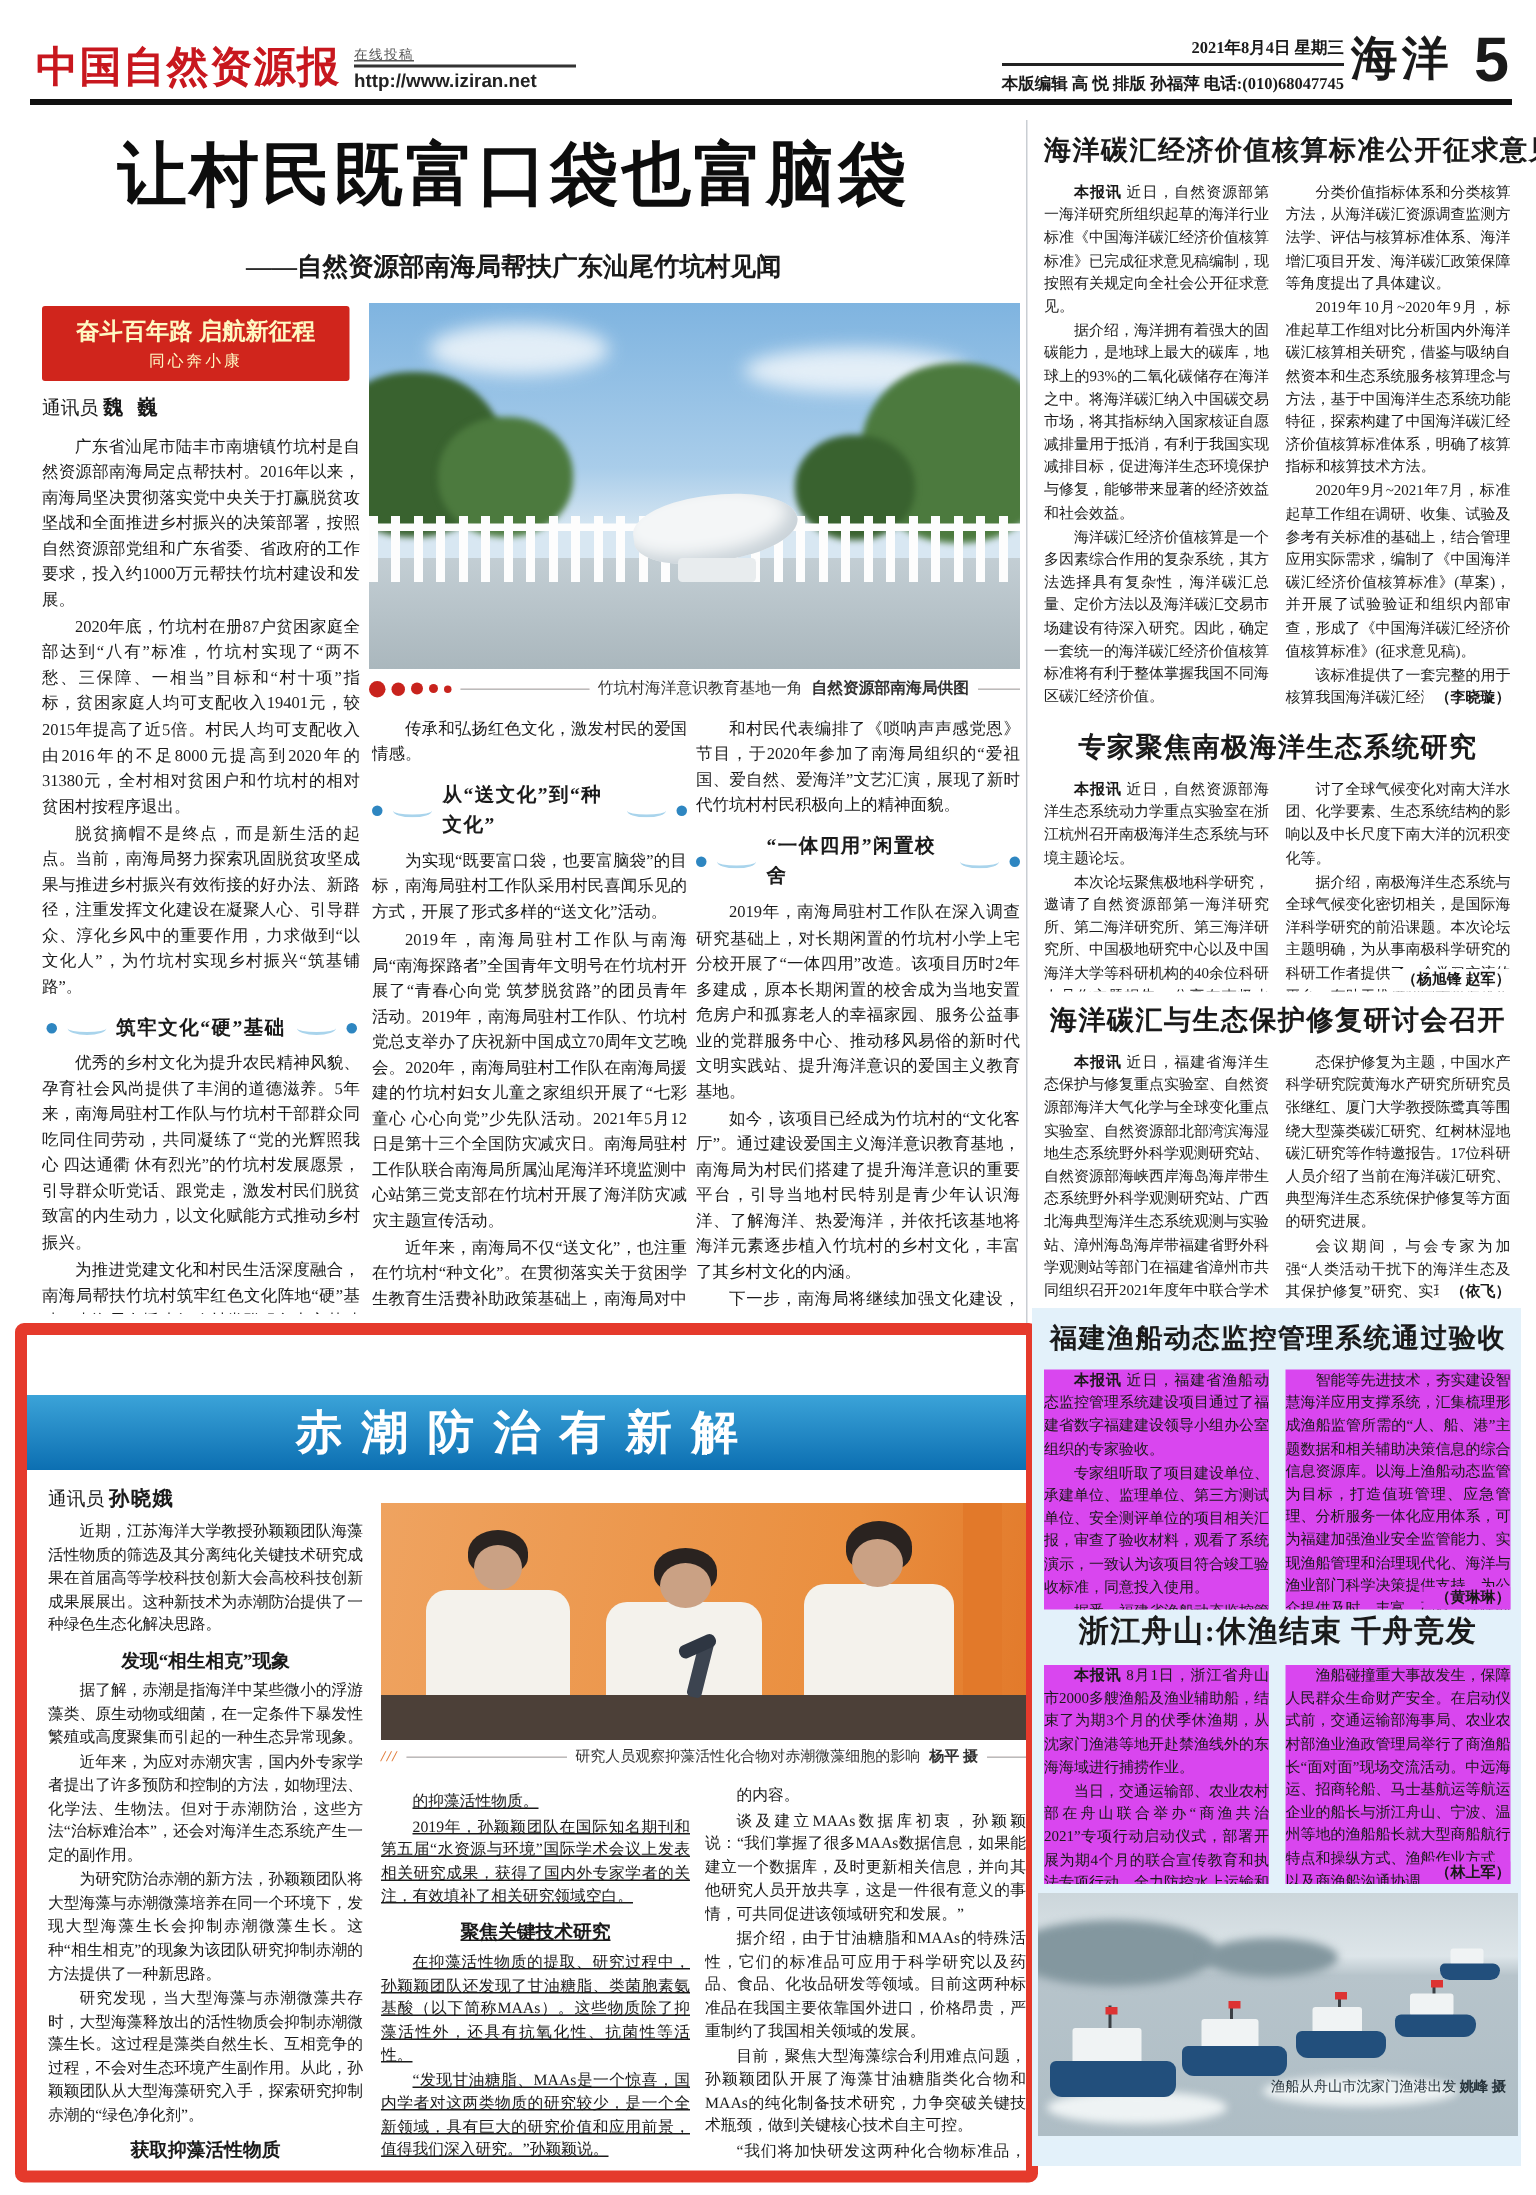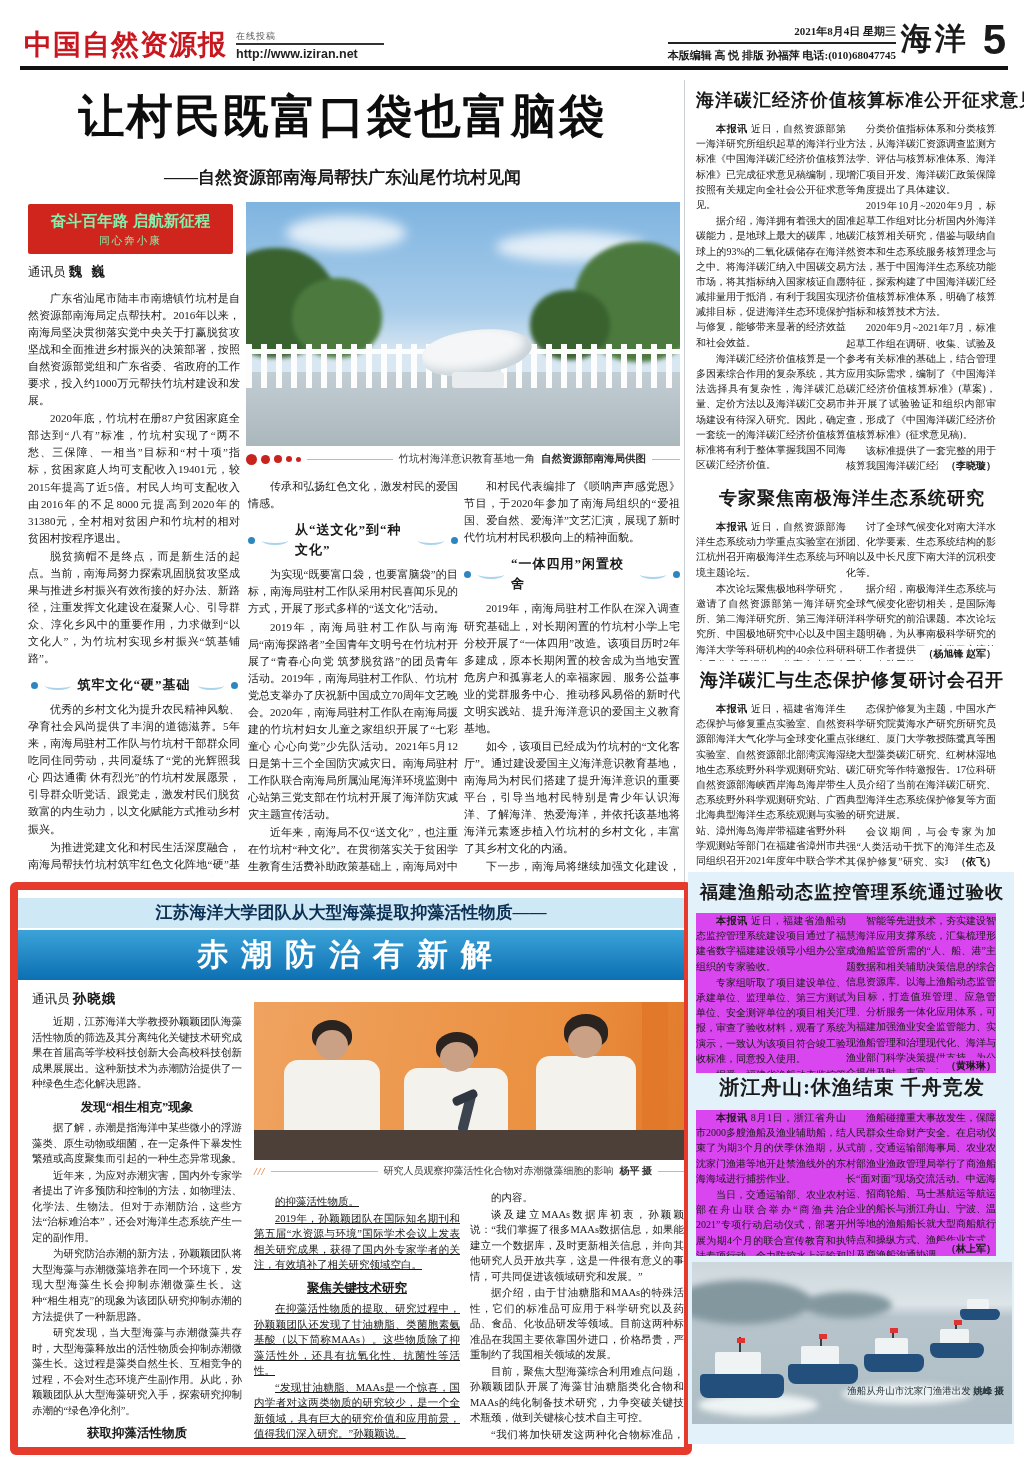--- a/index.html
+++ b/index.html
@@ -5,38 +5,38 @@
   * { margin:0; padding:0; box-sizing:border-box; }
   body { background:#ffffff; }
   .page { position:relative; width:1024px; height:1463px; background:#fff;
           font-family:"Liberation Serif","DejaVu Serif",serif; color:#1a1a1a; overflow:hidden; }
   .abs { position:absolute; }
   p { margin:0 0 1px; text-indent:2em; text-align:justify; }
   b { font-weight:bold; }
 
   
   .masthead { left:24px; top:26px; font-size:28px; font-weight:900; color:#c8171e; letter-spacing:1px; }
-  .online-label { left:236px; top:30px; font-size:9px; color:#555; letter-spacing:1px; }
+  .online-label { left:236px; top:30px; font-size:9px; color:#555; letter-spacing:1px;text-decoration:underline; }
   .site-rule { left:236px; top:43px; width:148px; height:2px; background:#333; }
   .website { left:236px; top:47px; font-size:12.5px; font-weight:bold; color:#222;
              font-family:"Liberation Sans","DejaVu Sans",sans-serif; }
   .hdr-date { right:128px; top:24px; font-size:11px; text-align:center; font-weight:bold; }
   .hdr-editors { right:128px; top:42px; font-size:11px; text-align:right; border-top:2px solid #222; padding-top:4px; font-weight:bold; }
   .section-page { right:18px; top:18px; display:flex; align-items:flex-end; gap:14px; }
   .section-name { font-size:31px; font-weight:900; letter-spacing:3px; }
   .page-number { font-size:42px; font-weight:900; line-height:0.95;
                  font-family:"Liberation Sans","DejaVu Sans",sans-serif; }
   .header-rule { left:20px; top:66px; width:988px; height:4px; background:#111; }
   .v-divider { left:684px; top:80px; width:1px; height:1375px; background:#c9ced3; }
 
   
   .main-headline { left:30px; top:86px; width:625px; text-align:center; font-size:46px; font-weight:900;
                    letter-spacing:2px; font-family:"Liberation Sans","DejaVu Sans",sans-serif; color:#0d0d0d; }
   .main-subtitle { left:30px; top:166px; width:625px; text-align:center; font-size:17px; font-weight:bold; }
-  .badge { left:28px; top:204px; width:205px; height:50px; background:#d0251c; color:#86efac; text-align:center;
+  .badge { left:28px; top:204px; width:205px; height:50px; background:#d0251c; color:#fef9c3; text-align:center;
            border-radius:2px; padding-top:7px; }
   .badge-l1 { font-size:15.5px; font-weight:900; font-family:"Liberation Sans","DejaVu Sans",sans-serif; }
   .badge-l2 { font-size:10.5px; margin-top:2px; letter-spacing:2px; }
   .lead-byline { left:28px; top:263px; font-size:12.5px; }
   .lead-byline .nm { font-weight:900; font-size:13.5px; letter-spacing:3px; }
 
   .textcol { overflow:hidden; font-size:11px; line-height:1.55; }
   .col1 { left:28px; top:290px; width:212px; height:586px; }
   .col2 { left:248px; top:478px; width:210px; height:398px; }
   .col3 { left:464px; top:478px; width:216px; height:398px; }
@@ -91,21 +91,21 @@
   .hair { position:absolute; border-radius:50% 50% 40% 40%; background:#2a2320; }
   .scope { position:absolute; bottom:28px; left:208px; width:10px; height:40px; background:#3c4450; border-radius:3px; transform:rotate(14deg); }
   .scope-arm { position:absolute; bottom:58px; left:198px; width:26px; height:9px; background:#2e3642; border-radius:4px; transform:rotate(-24deg); }
   .feat-cap { position:absolute; left:236px; top:274px; width:430px; font-size:10px; }
   .slashes { color:#e07b39; font-weight:900; letter-spacing:1px; font-style:italic; flex:none; }
 
   
   .bluepanel { left:688px; top:872px; width:326px; height:572px; background:#e3f1fa; }
   .news { position:absolute; left:696px; width:312px; }
   .news h2 { text-align:center; font-size:18px; font-weight:900; letter-spacing:1px; margin-bottom:9px; white-space:nowrap; }
-  .news .cols { display:flex; }
+  .news .cols { display:flex; gap:11px; }
   .ncol { width:150px; overflow:hidden; position:relative; font-size:10px; line-height:1.52; }
   .byline-end { position:absolute; right:0; bottom:0; font-size:10px; padding-left:8px; font-weight:bold; }
   .onwhite { background:#fff; }
   .onblue { background:#d946ef; }
 
   
   .boats { left:692px; top:1262px; width:320px; height:162px; background:linear-gradient(180deg,#ccd6db 0%,#dde5e9 26%,#b7c4cb 34%,#aebdc5 100%); }
   .hill { position:absolute; background:#83979f; border-radius:50%; filter:blur(3px); }
   .boat { position:absolute; }
   .hull { position:absolute; bottom:0; width:100%; height:42%; background:#224f7c; border-radius:4px 6px 8px 8px; }
@@ -224,21 +224,20 @@
       <span class="dot"></span>
     </div>
     <div>
         <p>2019年，南海局驻村工作队在深入调查研究基础上，对长期闲置的竹坑村小学上宅分校开展了“一体四用”改造。该项目历时2年多建成，原本长期闲置的校舍成为当地安置危房户和孤寡老人的幸福家园、服务公益事业的党群服务中心、推动移风易俗的新时代文明实践站、提升海洋意识的爱国主义教育基地。</p>
         <p>如今，该项目已经成为竹坑村的“文化客厅”。通过建设爱国主义海洋意识教育基地，南海局为村民们搭建了提升海洋意识的重要平台，引导当地村民特别是青少年认识海洋、了解海洋、热爱海洋，并依托该基地将海洋元素逐步植入竹坑村的乡村文化，丰富了其乡村文化的内涵。</p>
         <p>下一步，南海局将继续加强文化建设，引导群众争做社会主义核心价值观的坚定信仰者、积极传播</p>
       </div>
   </div>
 
   <div class="abs redbox">
-    <div class="kicker">江苏海洋大学团队从大型海藻提取抑藻活性物质——</div>
     <div class="bluebar">赤潮防治有新解</div>
     <div class="feat-byline">
       <span>通讯员</span>
       <span class="nm">孙晓娥</span>
     </div>
 
     <div class="fcol fcol1">
       <div>
           <p>近期，江苏海洋大学教授孙颖颖团队海藻活性物质的筛选及其分离纯化关键技术研究成果在首届高等学校科技创新大会高校科技创新成果展展出。这种新技术为赤潮防治提供了一种绿色生态化解决思路。</p>
         </div>

